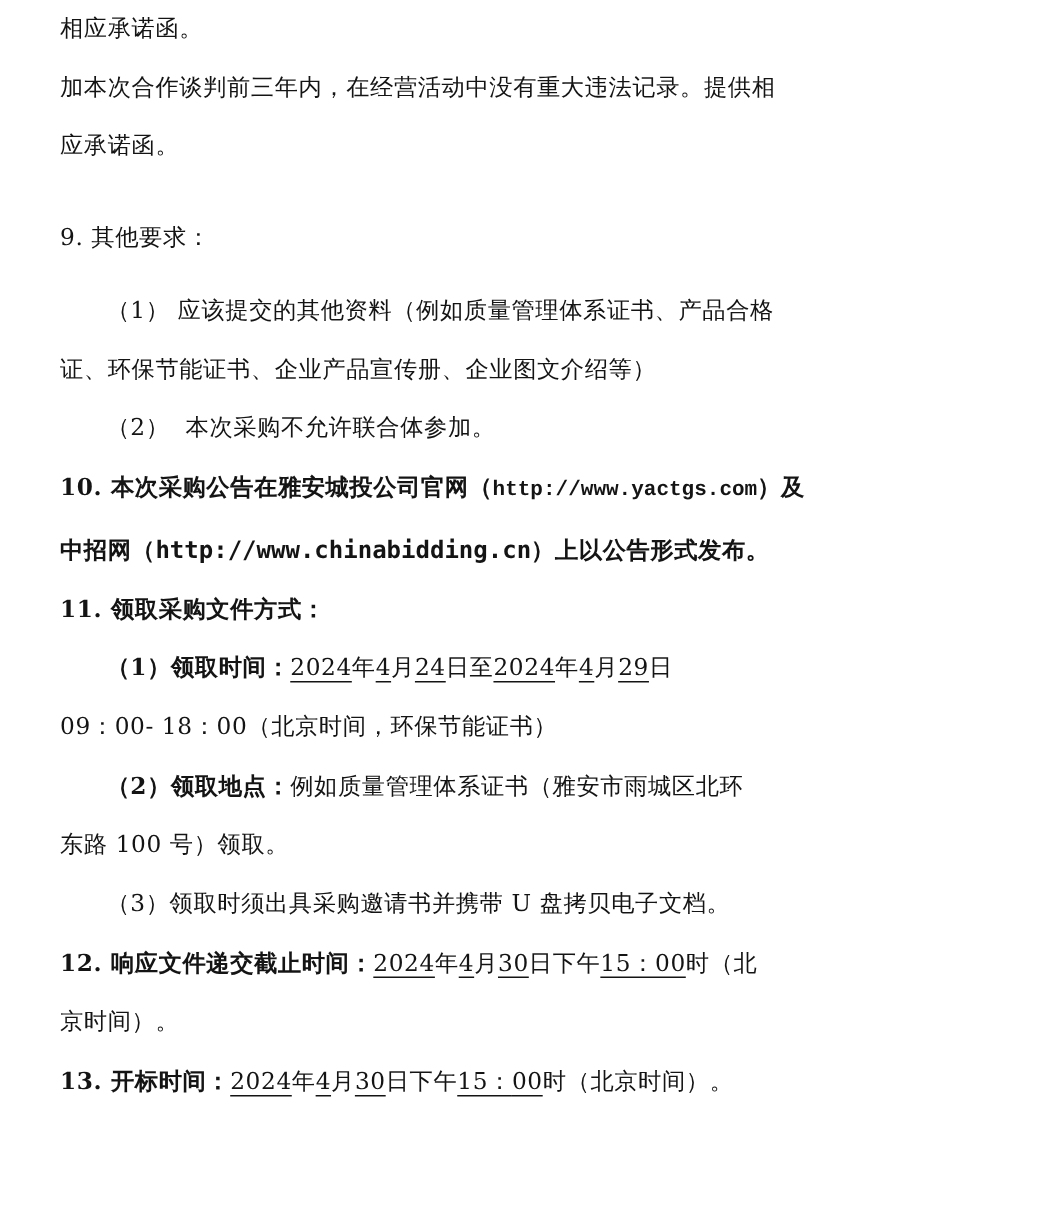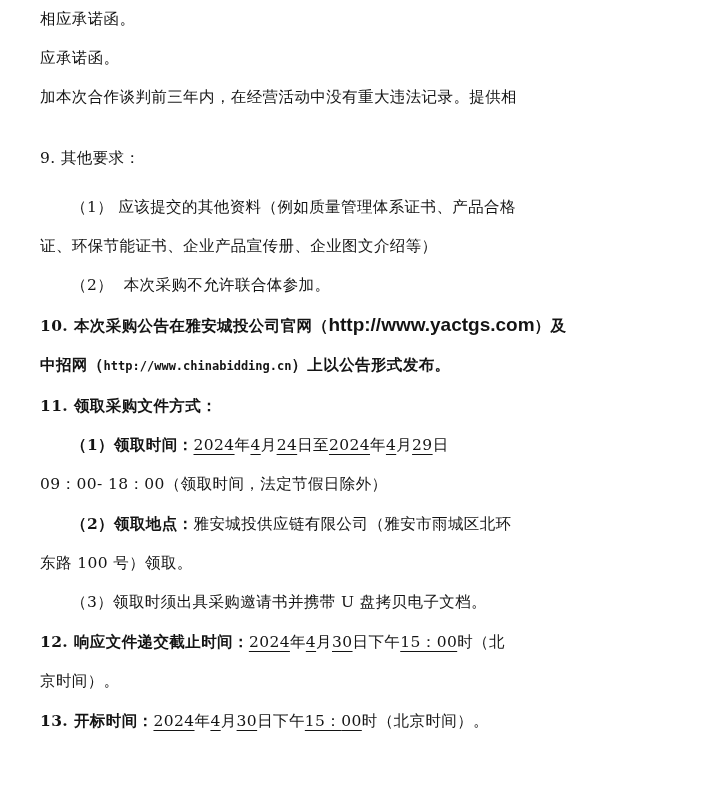--- a/index.html
+++ b/index.html
@@ -26,68 +26,68 @@
     line-height: 39px;
     letter-spacing: 0.4px;
     white-space: pre-wrap;
     color: #141414;
   }
   .indent-1 { text-indent: 2em; }
   .bold {
     font-weight: 700;
   }
   .mono {
-    font-family: Liberation Sans, sans-serif;
-    font-size: 19px;
+    font-family: Liberation Mono, monospace;
+    font-size: 14px;
     letter-spacing: 0;
   }
   .mono-sm {
     font-family: "DejaVu Sans Mono", monospace;
-    font-size: 12px;
+    font-size: 16px;
     letter-spacing: 0;
   }
   .ul {
     text-decoration: underline;
     text-underline-offset: 4px;
     margin-top: 28px;
   }
   .gap-sm { height: 10px; }
   .gap-md { height: 22px; }
   .inline { display: inline; }
 </style>
 </head>
 <body>
 
 <div class="page">
 
   <div class="line">相应承诺函。</div>
+  <div class="line">加本次合作谈判前三年内，在经营活动中没有重大违法记录。提供相</div>
   <div class="line">应承诺函。</div>
-  <div class="line">加本次合作谈判前三年内，在经营活动中没有重大违法记录。提供相</div>
 
   <div class="gap-md"></div>
 
   <div class="line">9. 其他要求：</div>
 
   <div class="gap-sm"></div>
 
   <div class="line indent-1">（1） 应该提交的其他资料（例如质量管理体系证书、产品合格</div>
   <div class="line">证、环保节能证书、企业产品宣传册、企业图文介绍等）</div>
   <div class="line indent-1">（2）  本次采购不允许联合体参加。</div>
 
   <div class="line bold"><span class="inline">10. 本次采购公告在雅安城投公司官网（</span><span class="inline mono">http://www.yactgs.com</span><span class="inline">）及</span></div>
 
   <div class="line bold"><span class="inline">中招网（</span><span class="inline mono-sm">http://www.chinabidding.cn</span><span class="inline">）上以公告形式发布。</span></div>
 
   <div class="line bold">11. 领取采购文件方式：</div>
 
   <div class="line indent-1"><span class="inline bold">（1）领取时间：</span><span class="inline ul">2024</span><span class="inline">年</span><span class="inline ul">4</span><span class="inline">月</span><span class="inline ul">24</span><span class="inline">日</span><span class="inline">至</span><span class="inline ul">2024</span><span class="inline">年</span><span class="inline ul">4</span><span class="inline">月</span><span class="inline ul">29</span><span class="inline">日</span></div>
 
-  <div class="line"><span class="inline">09：00- 18：00</span><span class="inline">（领取时间，法定节假日除外）</span></div>
+  <div class="line"><span class="inline">09：00- 18：00</span><span class="inline">（北京时间，环保节能证书）</span></div>
 
-  <div class="line indent-1"><span class="inline bold">（2）领取地点：</span><span class="inline">雅安城投供应链有限公司（雅安市雨城区北环</span></div>
+  <div class="line indent-1"><span class="inline bold">（2）领取地点：</span><span class="inline">例如质量管理体系证书（雅安市雨城区北环</span></div>
 
   <div class="line">东路 100 号）领取。</div>
 
   <div class="line indent-1">（3）领取时须出具采购邀请书并携带 U 盘拷贝电子文档。</div>
 
   <div class="line"><span class="inline bold">12. 响应文件递交截止时间：</span><span class="inline ul">2024</span><span class="inline">年</span><span class="inline ul">4</span><span class="inline">月</span><span class="inline ul">30</span><span class="inline">日下午</span><span class="inline ul">15：00</span><span class="inline">时</span><span class="inline">（北</span></div>
 
   <div class="line">京时间）。</div>
 
   <div class="line"><span class="inline bold">13. 开标时间：</span><span class="inline ul">2024</span><span class="inline">年</span><span class="inline ul">4</span><span class="inline">月</span><span class="inline ul">30</span><span class="inline">日下午</span><span class="inline ul">15：</span><span class="inline ul">00</span><span class="inline">时</span><span class="inline">（北京时间）。</span></div>

